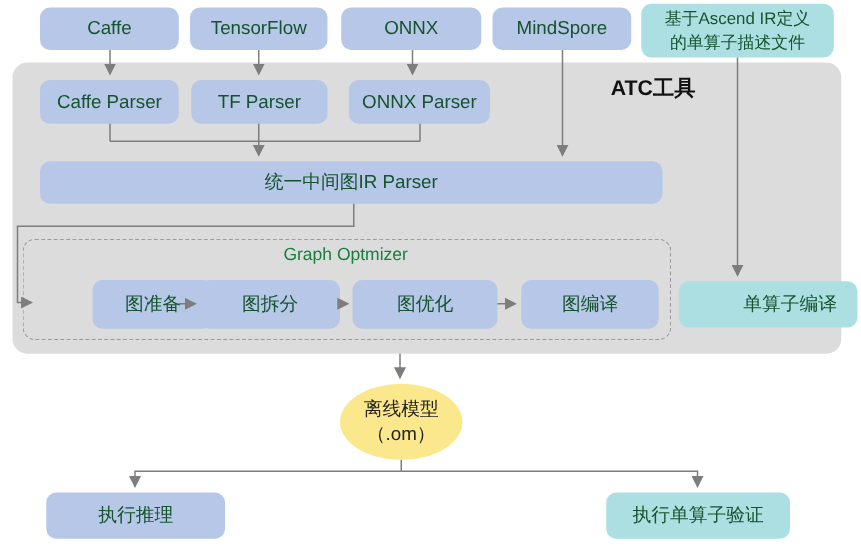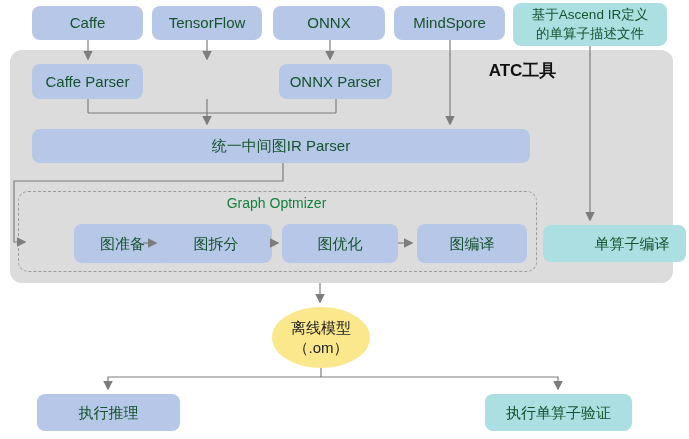--- a/index.html
+++ b/index.html
@@ -34,20 +34,21 @@
   <div class="box blue" style="left:32px;top:6px;width:111px;height:34px;">Caffe</div>
   <div class="box blue" style="left:152px;top:6px;width:110px;height:34px;">TensorFlow</div>
   <div class="box blue" style="left:273px;top:6px;width:112px;height:34px;">ONNX</div>
   <div class="box blue" style="left:394px;top:6px;width:111px;height:34px;">MindSpore</div>
   <div class="box teal two-line" style="left:513px;top:3px;width:154px;height:43px;">
     <span>基于Ascend IR定义</span>
     <span>的单算子描述文件</span>
   </div>
 
   <div class="box blue" style="left:32px;top:64px;width:111px;height:35px;">Caffe Parser</div>
+  <div class="box blue" style="left:153px;top:64px;width:109px;height:35px;">TF Parser</div>
   <div class="box blue" style="left:279px;top:64px;width:113px;height:35px;">ONNX Parser</div>
 
   <div class="box blue" style="left:32px;top:129px;width:498px;height:34px;">统一中间图IR Parser</div>
 
   <div class="box blue" style="left:30px;top:224px;width:97px;height:39px;margin-left:44px;">图准备</div>
   <div class="box blue" style="left:160px;top:224px;width:112px;height:39px;">图拆分</div>
   <div class="box blue" style="left:282px;top:224px;width:116px;height:39px;">图优化</div>
   <div class="box blue" style="left:417px;top:224px;width:110px;height:39px;">图编译</div>
 
   <div class="box teal" style="left:543px;top:225px;width:108px;height:37px;padding-left:35px;">单算子编译</div>

